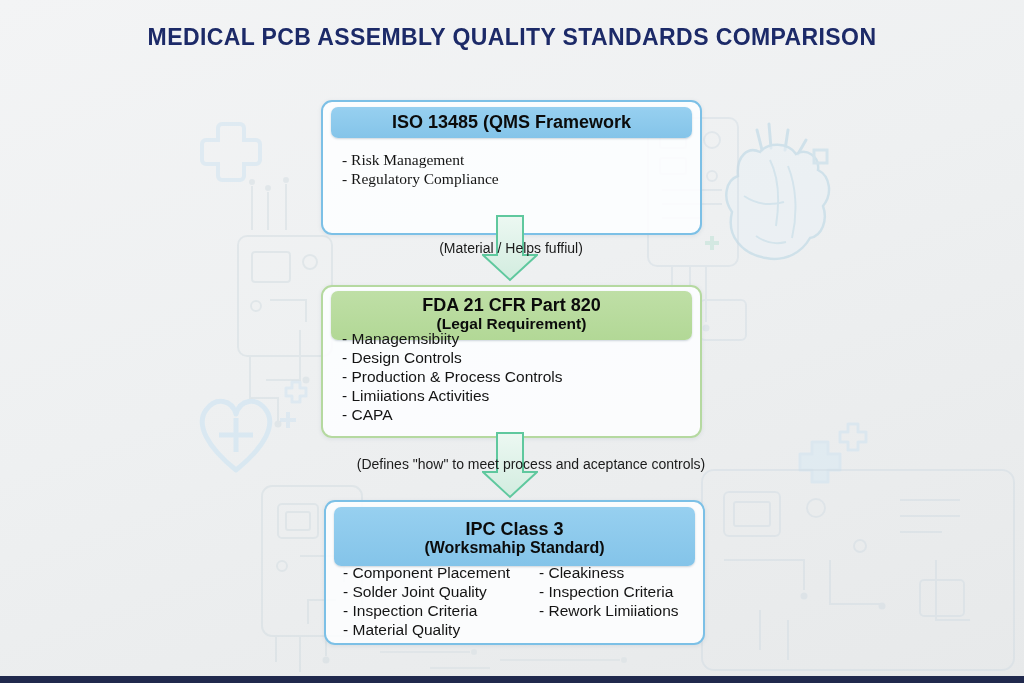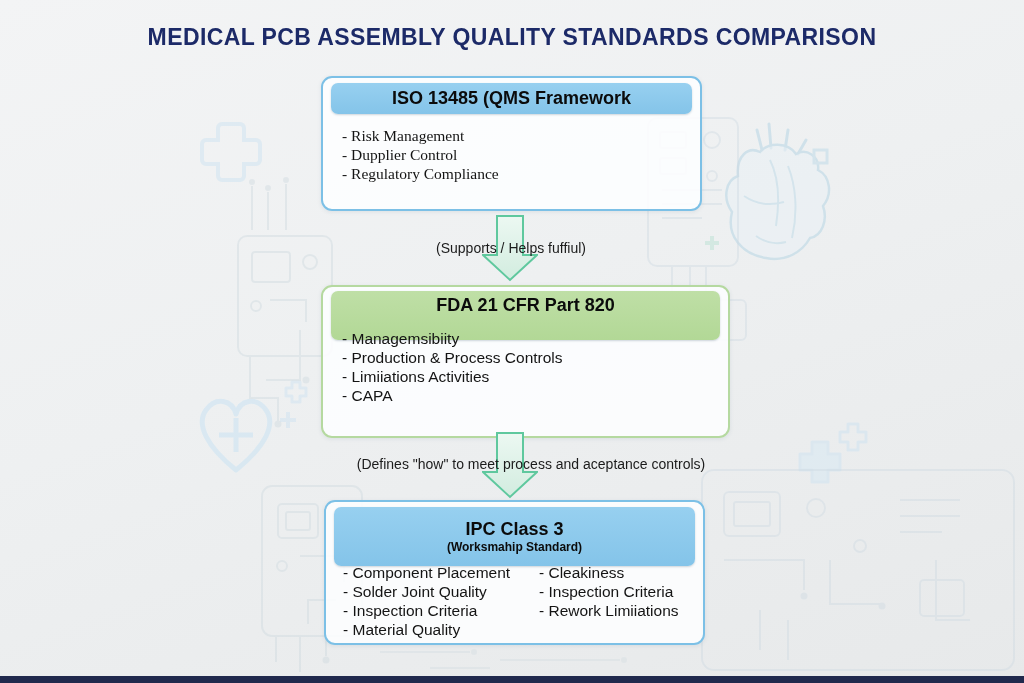--- a/index.html
+++ b/index.html
@@ -13,21 +13,21 @@
   .title{
     position:absolute;top:24px;left:0;width:100%;text-align:center;
     font-size:23px;font-weight:bold;letter-spacing:.4px;color:#1c2a68;
   }
   
   .box{
     position:absolute;border-radius:11px;background:rgba(253,254,255,.88);
     box-shadow:0 1px 4px rgba(80,110,130,.12);
   }
   .box.blue{border:2px solid #7cc0e6;}
-  .box.green{border:2px solid #b5d9a0;padding-left:28px;}
+  .box.green{border:2px solid #b5d9a0;}
   .box-header{
     position:absolute;left:8px;right:8px;border-radius:7px;text-align:center;
     color:#0b0b0b;box-shadow:0 1px 2px rgba(70,100,120,.25);
   }
   .box-header.blue{background:linear-gradient(180deg,#97d0f0,#84c4e9);}
   .box-header.green{background:linear-gradient(180deg,#bfdfa6,#b2d896);}
   .hline1{font-size:18px;font-weight:bold;line-height:22px;}
   .hline2{font-size:15.5px;font-weight:bold;line-height:17px;margin-top:-1px;}
   .items{position:absolute;font-size:15.5px;color:#141414;line-height:19px;z-index:3;}
   
@@ -128,63 +128,64 @@
 
     <g opacity="0.3" fill="none" stroke="#ccd8de" stroke-width="2">
       <path d="M380,652 h90 M500,660 h120 M430,668 h60"></path>
       <circle cx="474" cy="652" r="3" fill="#ccd8de" stroke="none"></circle>
       <circle cx="624" cy="660" r="3" fill="#ccd8de" stroke="none"></circle>
     </g>
   </svg>
 
   <div class="title">MEDICAL PCB ASSEMBLY QUALITY STANDARDS COMPARISON</div>
 
-  <section class="box blue" style="left:321px;top:76px;width:377px;height:131px;">
+  <section class="box blue" style="left:321px;top:100px;width:377px;height:131px;">
     <div class="box-header blue" style="top:5px;height:31px;">
       <div class="hline1" style="line-height:31px;">ISO 13485 (QMS Framework</div>
     </div>
     <div class="items" style="left:19px;top:48px;font-family:Liberation Serif, serif;">
         <div>- Risk Management</div>
-        <div>- Dupplier Control</div>
         <div>- Regulatory Compliance</div>
       </div>
   </section>
 
   <svg class="arrow" style="left:482px;top:215px;" width="56" height="67" viewBox="0 0 56 67">
     <defs>
       <linearGradient id="ag" x1="0" y1="0" x2="0" y2="1">
         <stop offset="0" stop-color="#ecf8f2"></stop>
           <stop offset="1" stop-color="#d2ecdf"></stop>
       </linearGradient>
     </defs>
     <path d="M15,1 H41 V40 H55 L28,65 L1,40 H15 Z" fill="url(#ag)" stroke="#5fc89e" stroke-width="2"></path>
   </svg>
-  <div class="arrow-label" style="left:321px;top:240px;width:380px;">(Supports / Helps fuffiul)</div>
+  <div class="arrow-label" style="left:321px;top:240px;width:380px;">(Material / Helps fuffiul)</div>
 
   <section class="box green" style="left:321px;top:285px;width:377px;height:149px;">
     <div class="box-header green" style="top:4px;height:46px;padding-top:3px;">
       <div class="hline1">FDA 21 CFR Part 820</div>
+      <div class="hline2">(Legal Requirement)</div>
     </div>
     <div class="items" style="left:19px;top:34px;margin-top:8px;">
         <div>- Managemsibiity</div>
+        <div>- Design Controls</div>
         <div>- Production &amp; Process Controls</div>
         <div>- Limiiations Activities</div>
         <div>- CAPA</div>
       </div>
   </section>
 
   <svg class="arrow" style="left:482px;top:432px;" width="56" height="67" viewBox="0 0 56 67">
     <path d="M15,1 H41 V40 H55 L28,65 L1,40 H15 Z" fill="url(#ag)" stroke="#5fc89e" stroke-width="2"></path>
   </svg>
   <div class="arrow-label" style="left:300px;top:456px;width:462px;">(Defines "how" to meet process and aceptance controls)</div>
 
   <section class="box blue" style="left:324px;top:500px;width:377px;height:141px;">
     <div class="box-header blue" style="top:5px;height:48px;padding-top:11px;">
       <div class="hline1">IPC Class 3</div>
-      <div class="hline2" style="font-size:12px;">(Worksmahip Standard)</div>
+      <div class="hline2" style="font-size:16px;">(Worksmahip Standard)</div>
     </div>
     <div class="items" style="left:17px;top:61px;">
         <div>- Component Placement</div>
         <div>- Solder Joint Quality</div>
         <div>- Inspection Criteria</div>
         <div>- Material Quality</div>
       </div>
     <div class="items" style="left:201px;top:61px;margin-left:12px;">
         <div>- Cleakiness</div>
         <div>- Inspection Criteria</div>

